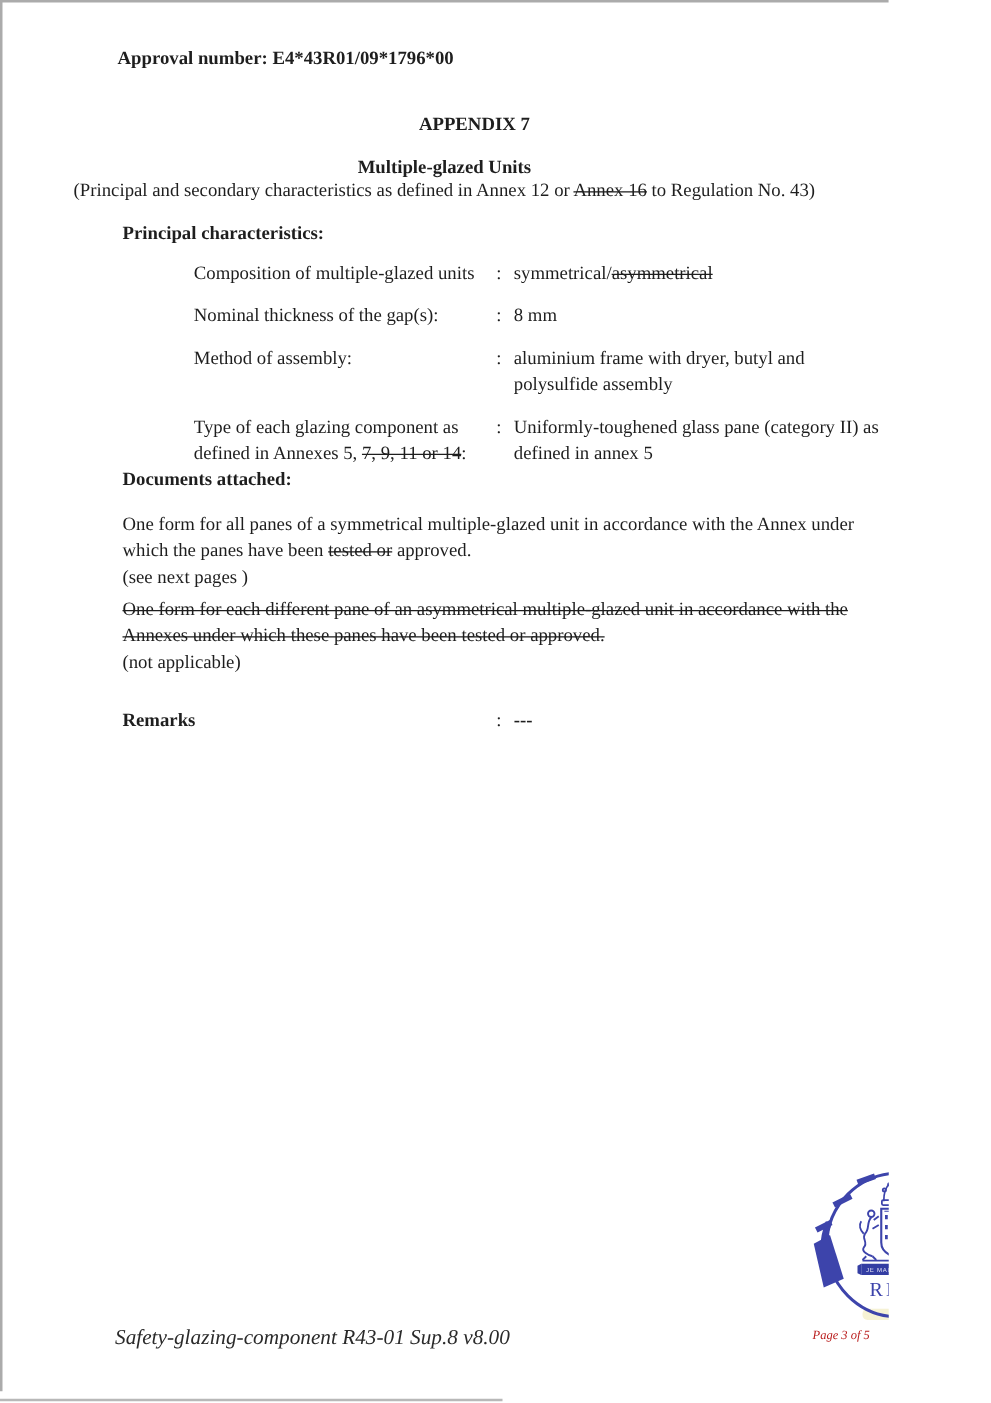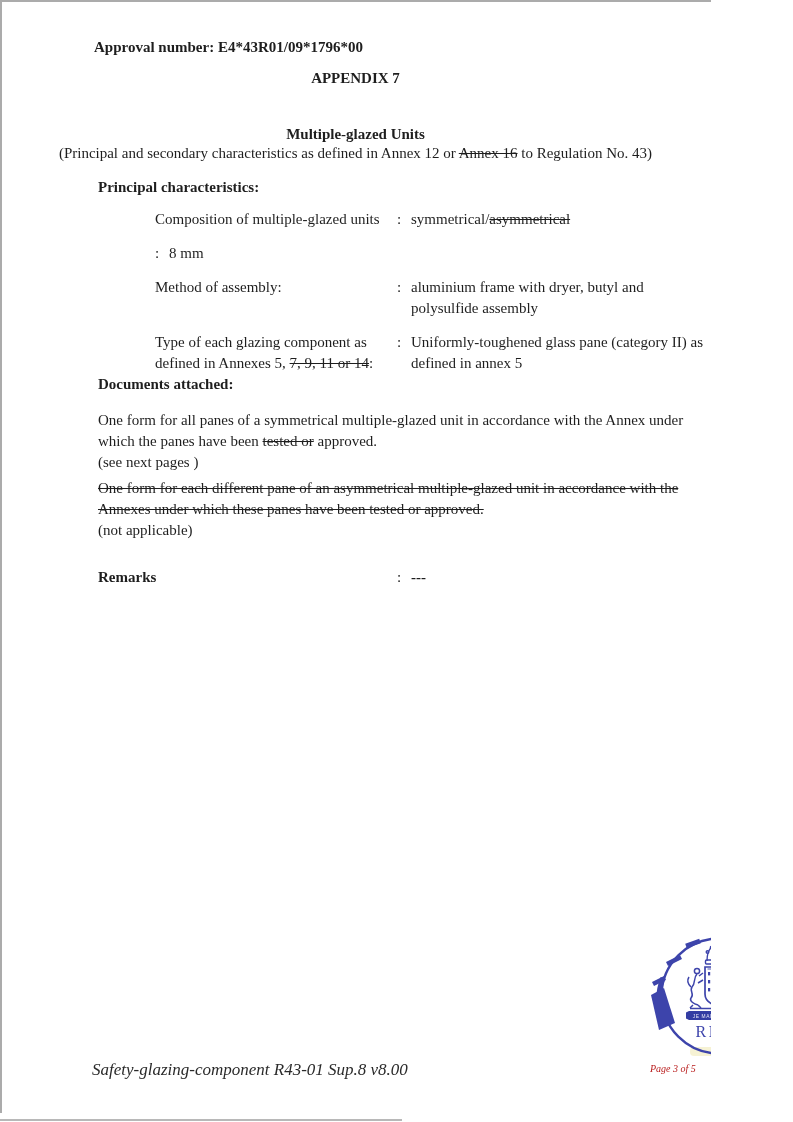--- a/index.html
+++ b/index.html
@@ -46,41 +46,42 @@
 
 <div class="page">
 
   <div class="edge-top"></div>
   <div class="edge-left"></div>
   <div class="edge-bottom"></div>
   <div class="smudge"></div>
 
   <div class="abs bold" style="left:94px; top:37px;">Approval number: E4*43R01/09*1796*00</div>
 
-  <div class="abs center bold" style="top:68px;">APPENDIX 7</div>
+  <div class="abs center bold" style="top:90px;padding-left:24px;">APPENDIX 7</div>
 
   <div class="abs center bold" style="top:110px;margin-top:14px;">Multiple-glazed Units</div>
 
   <div class="abs center" style="top:143px;">
     <span>(Principal and secondary characteristics as defined in Annex 12 or </span><span class="struck">Annex 16</span><span> to Regulation No. 43)</span>
   </div>
 
   <div class="abs bold" style="left:98px; top:177px;">Principal characteristics:</div>
 
   <div class="rows">
 
     <div class="row">
       <div class="lbl">Composition of multiple-glazed units</div>
       <div class="col">:</div>
       <div class="val">
         <span>symmetrical/</span><span class="struck">asymmetrical</span>
       </div>
     </div>
 
     <div class="row">
+      <div class="lbl">Nominal thickness of the gap(s):</div>
       <div class="col">:</div>
       <div class="val">8 mm</div>
     </div>
 
     <div class="row">
       <div class="lbl">Method of assembly:</div>
       <div class="col">:</div>
       <div class="val">aluminium frame with dryer, butyl and polysulfide assembly</div>
     </div>
 

